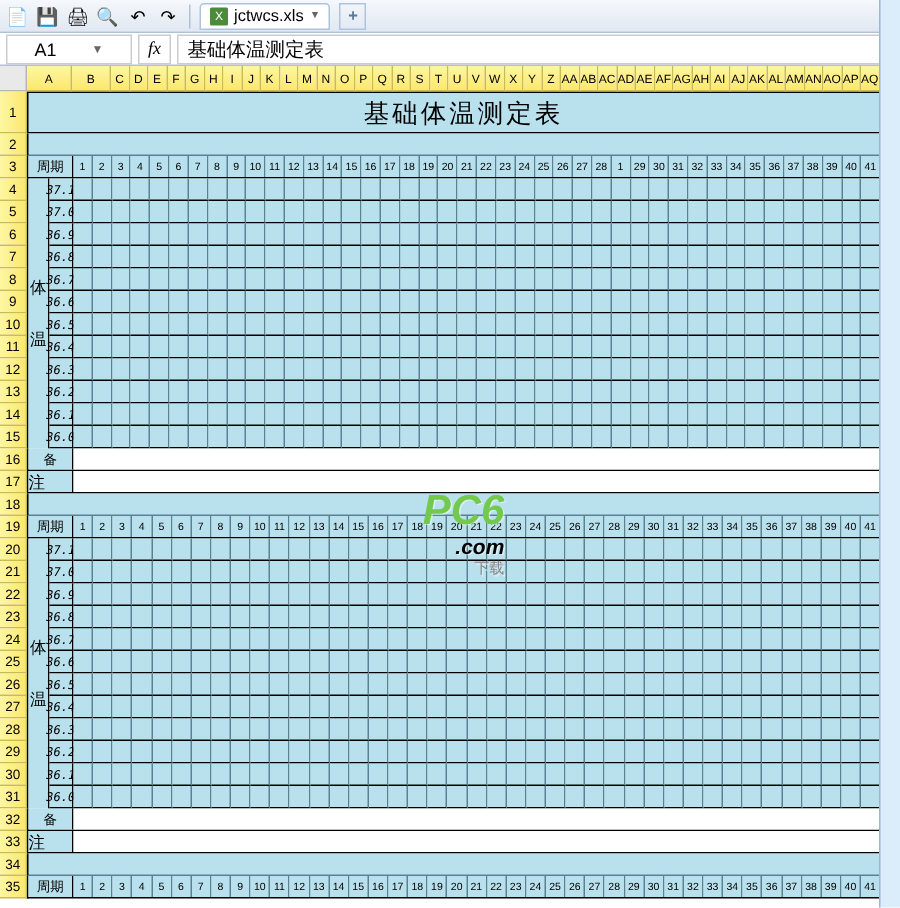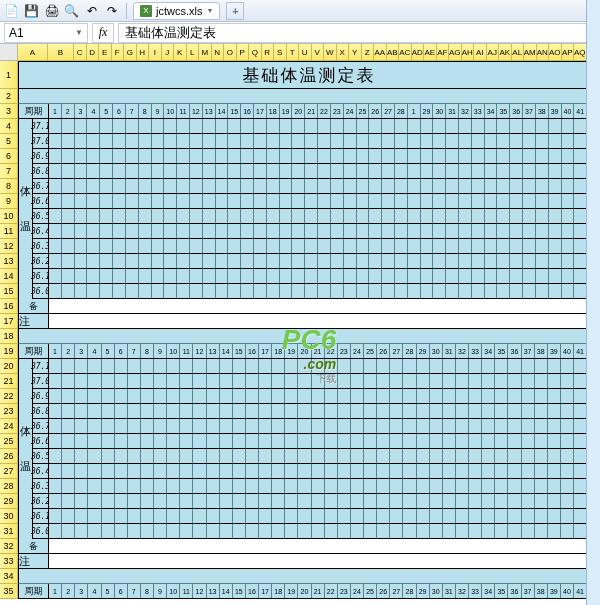--- a/index.html
+++ b/index.html
@@ -5,21 +5,21 @@
   * { margin:0; padding:0; box-sizing:border-box; }
   body { font-family:Arial,"Microsoft YaHei",sans-serif; font-size:11px; background:#fff; width:600px; height:605px; overflow:hidden; }
   .toolbar { height:22px; background:linear-gradient(#f5f8fc,#e1e8f2); border-bottom:1px solid #b0c0d6; display:flex; align-items:center; padding:0 4px; gap:4px; }
   .toolbar .ico { width:16px; height:16px; display:flex; align-items:center; justify-content:center; font-size:12px; cursor:pointer; }
   .toolbar .sep { width:1px; height:16px; background:#b0c0d6; margin:0 2px; }
   .tab { display:flex; align-items:center; background:#fff; border:1px solid #aec4dc; border-radius:3px 3px 0 0; padding:1px 6px; height:18px; font-size:11px; gap:4px; }
   .tab .xico { width:12px; height:12px; background:#4a8c3a; font-size:8px; color:#fff; display:flex; align-items:center; justify-content:center; border-radius:1px; }
   .tab .drop { font-size:7px; color:#666; }
   .plus { width:18px; height:18px; border:1px solid #aec4dc; display:flex; align-items:center; justify-content:center; color:#5c7a9e; font-weight:bold; cursor:pointer; margin-left:2px; }
   .formula-bar { height:22px; background:#fff; border-bottom:1px solid #b0c0d6; display:flex; align-items:center; }
-  .cell-ref { width:84px; height:20px; border:1px solid #ccc; margin:4px 4px; padding:0 4px; display:flex; align-items:center; font-size:12px; }
+  .cell-ref { width:84px; height:20px; border:1px solid #ccc; margin:4px 4px; padding:0 18px; display:flex; align-items:center; font-size:12px; }
   .cell-ref .dd { margin-left:auto; font-size:8px; color:#666; }
   .fx-btn { width:22px; height:20px; border:1px solid #ccc; display:flex; align-items:center; justify-content:center; font-style:italic; font-family:serif; font-size:12px; cursor:pointer; }
   .fx-input { flex:1; height:20px; border:1px solid #ccc; margin:0 4px; padding:0 6px; font-size:13px; display:flex; align-items:center; }
   .grid-wrap { display:flex; height:calc(605px - 44px); }
   .corner { width:18px; height:17px; background:#e9e9e9; border-right:1px solid #b6b6b6; border-bottom:1px solid #b6b6b6; }
   .col-headers { display:flex; height:17px; }
   .colh { background:linear-gradient(#fef6a2,#fbe86e); border-right:1px solid #c9bc55; border-bottom:1px solid #c9bc55; font-size:8px; display:flex; align-items:center; justify-content:center; overflow:hidden; flex-shrink:0; }
   .colh.first{width:30px} .colh.second{width:26px} .colh.norm{width:12.5px}
   .row-headers { width:18px; }
   .rowh { background:linear-gradient(90deg,#fef6a2,#fbe86e); border-right:1px solid #c9bc55; border-bottom:1px solid #c9bc55; font-size:9px; display:flex; align-items:center; justify-content:center; }
@@ -39,21 +39,21 @@
   .grid-row { display:flex; height:15px; }
   .grid-cell { flex:1; background:#b8e0ed; border-right:1px solid #5b8290; border-bottom:1px solid #000; }
   .grid-cell:last-child{border-right:none}
   .note-row { display:flex; height:15px; border-left:1px solid #000; border-right:1px solid #000; border-bottom:1px solid #000; }
   .note-row .lab { width:30px; background:#b8e0ed; border-right:1px solid #000; font-size:9px; display:flex; align-items:center; justify-content:center; }
   .note-row .blank { flex:1; background:#fff; }
   .note-row2 { display:flex; height:15px; border-left:1px solid #000; border-right:1px solid #000; border-bottom:1px solid #000; }
   .note-row2 .lab { width:30px; background:#b8e0ed; border-right:1px solid #000; }
   .note-row2 .blank { flex:1; background:#fff; }
   .watermark { position:absolute; left:50%; top:280px; transform:translateX(-50%); font-size:28px; font-weight:bold; font-style:italic; color:#73c94e; pointer-events:none; z-index:10; text-shadow:1px 1px 0 rgba(255,255,255,.5); font-family:Arial; display:flex; align-items:flex-end;flex-direction:column; }
-  .watermark .dom { font-size:14px; color:#4d7c0f; }
+  .watermark .dom { font-size:14px; color:#000000; }
   .watermark .cn { font-size:10px; color:#888; font-style:normal; font-weight:normal; }
   .right-border { position:absolute; right:0; top:0; bottom:0; width:14px; background:#dbedfb; border-left:1px solid #9db6d4; }
 </style>
 </head>
 <body>
 
 <div class="toolbar">
   <span class="ico">📄</span>
   <span class="ico">💾</span>
   <span class="ico">🖨</span>

